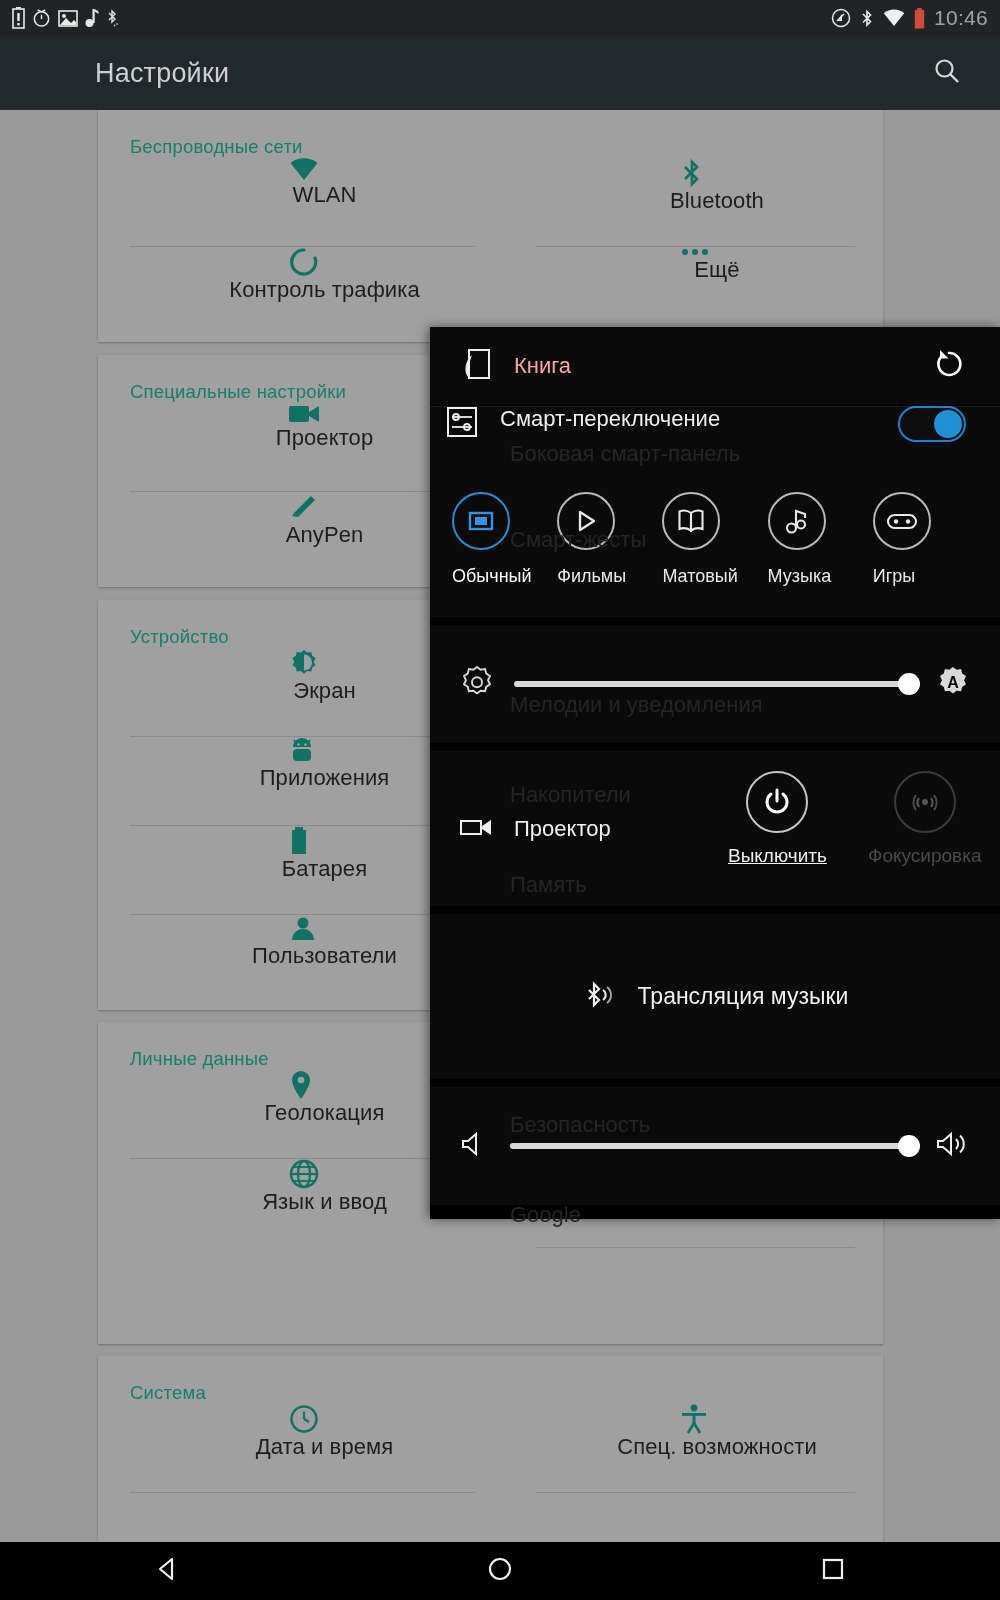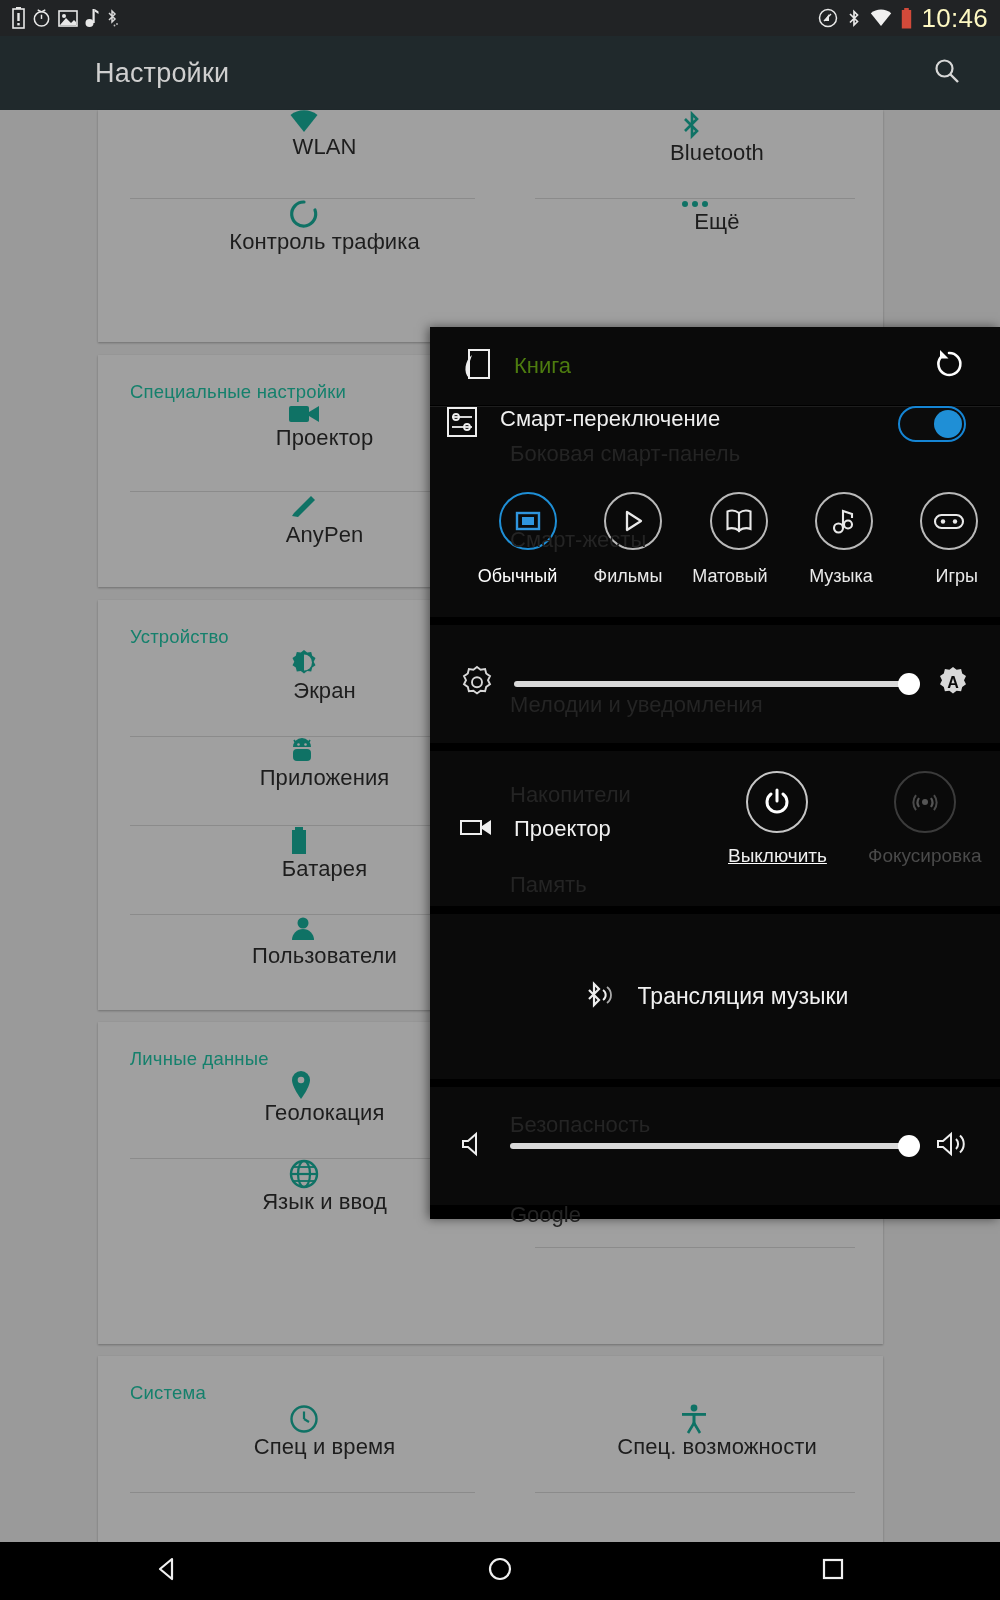--- a/index.html
+++ b/index.html
@@ -12,21 +12,21 @@
   #root { position: relative; width: 1000px; height: 1600px; background: #9a9a9a; }
 
   
   .statusbar {
     position: absolute; left: 0; top: 0; width: 1000px; height: 36px;
     background: #212325; display: flex; align-items: center;
     padding: 0 12px; color: #e8e8e8;
   }
   .sb-left { display: flex; align-items: center; gap: 7px; }
   .sb-right { margin-left: auto; display: flex; align-items: center; gap: 9px; }
-  .sb-time { font-size: 26px; color: #fef9c3; letter-spacing: .3px; }
+  .sb-time { font-size: 21px; color: #a3a3a3; letter-spacing: .3px; }
   .sb-ico { display: block; }
 
   
   .appbar {
     position: absolute; left: 0; top: 36px; width: 1000px; height: 74px;
     background: #20292c; display: flex; align-items: center;
   }
   .appbar-title {
     color: #cfcfcf; font-size: 27px; margin-left: 95px; font-weight: 400;
     letter-spacing: .2px;
@@ -62,37 +62,37 @@
     background: #000; color: #fff; z-index: 40;
     box-shadow: -2px 0 10px rgba(0,0,0,.5);
   }
   .ov-sec { position: relative; background: #0a0a0a; }
   .ov-line { position: absolute; left: 0; right: 0; top: 0; height: 1px; background: #1e1e1e; }
   .ov-gap { height: 8px; background: #000; }
 
   .ov-head {
     height: 78px; display: flex; align-items: center; padding: 0 0 0 30px;
   }
-  .ov-head .title { font-size: 22px; color: #4d7c0f; margin-left: 22px; }
+  .ov-head .title { font-size: 22px; color: #fca5a5; margin-left: 22px; }
   .ov-head .reset { margin-left: auto; margin-right: 34px; }
 
   .ov-toggle-row { height: 80px; display: flex; align-items: flex-start; padding-left: 16px; }
   .ov-toggle-row .title { font-size: 22px; color: #f0f0f0; margin-left: 22px; }
   .switch {
     margin-left: auto; margin-right: 34px; width: 68px; height: 36px;
     border-radius: 18px; border: 2px solid #1585d4; background: #0c0c0c;
     position: relative;
   }
   .switch .knob {
     position: absolute; right: 2px; top: 2px; width: 28px; height: 28px;
     border-radius: 50%; background: #1f8fd6;
   }
 
   .modes { display: flex; padding: 6px 22px 30px 22px; }
-  .mode { flex: 1; display: flex; flex-direction: column; align-items: flex-end; }
+  .mode { flex: 1; display: flex; flex-direction: column; align-items: flex-start; }
   .mode .circ {
     width: 58px; height: 58px; border-radius: 50%; border: 2px solid #b9b9b9;
     display: flex; align-items: center; justify-content: center;
   }
   .mode.active .circ { border-color: #1f8fd6; }
   .mode .mlbl { margin-top: 16px; font-size: 18px; color: #eaeaea; }
   .mode.active .mlbl { color: #fff; }
 
   .slider-row { height: 118px; display: flex; align-items: center; padding: 0 30px; }
   .track {
@@ -194,20 +194,21 @@
       <svg width="30" height="30" viewBox="0 0 30 30">
         <circle cx="12.5" cy="12.5" r="8" fill="none" stroke="#d8d8d8" stroke-width="2.2"></circle>
         <line x1="18.5" y1="18.5" x2="26" y2="26" stroke="#d8d8d8" stroke-width="2.4"></line>
       </svg>
     </span>
   </div>
 
   <div class="content">
 
     <div class="card card-full" style="top:0; height:232px;">
+      <div class="sec-title">Беспроводные сети</div>
       <div style="display:flex;">
         <div style="width:405px;">
           <div class="row">
             <span class="ic">
               <svg width="30" height="24" viewBox="0 0 30 24">
                   <path d="M15 22 L1.5 5 A22 22 0 0 1 28.5 5 Z" fill="#0f7265"></path>
                 </svg>
             </span>
             <span class="lbl">WLAN</span>
             <div class="divider"></div>
@@ -427,21 +428,21 @@
       <div style="display:flex;">
         <div style="width:405px;">
           <div class="row">
             <span class="ic">
               <svg width="30" height="30" viewBox="0 0 30 30">
                 <circle cx="15" cy="15" r="12.5" fill="none" stroke="#0f7265" stroke-width="2.4"></circle>
                 <line x1="15" y1="15" x2="15" y2="7.5" stroke="#0f7265" stroke-width="2.2"></line>
                 <line x1="15" y1="15" x2="20" y2="18" stroke="#0f7265" stroke-width="2.2"></line>
               </svg>
             </span>
-            <span class="lbl">Спец и время</span>
+            <span class="lbl">Дата и время</span>
             <div class="divider"></div>
           </div>
         </div>
         <div style="width:380px;">
           <div class="row">
             <span class="ic">
               <svg width="26" height="30" viewBox="0 0 26 30">
                 <circle cx="13" cy="4" r="3.4" fill="#0f7265"></circle>
                 <rect x="1" y="9" width="24" height="2.8" fill="#0f7265"></rect>
                 <rect x="11.5" y="9" width="3" height="12" fill="#0f7265"></rect>

